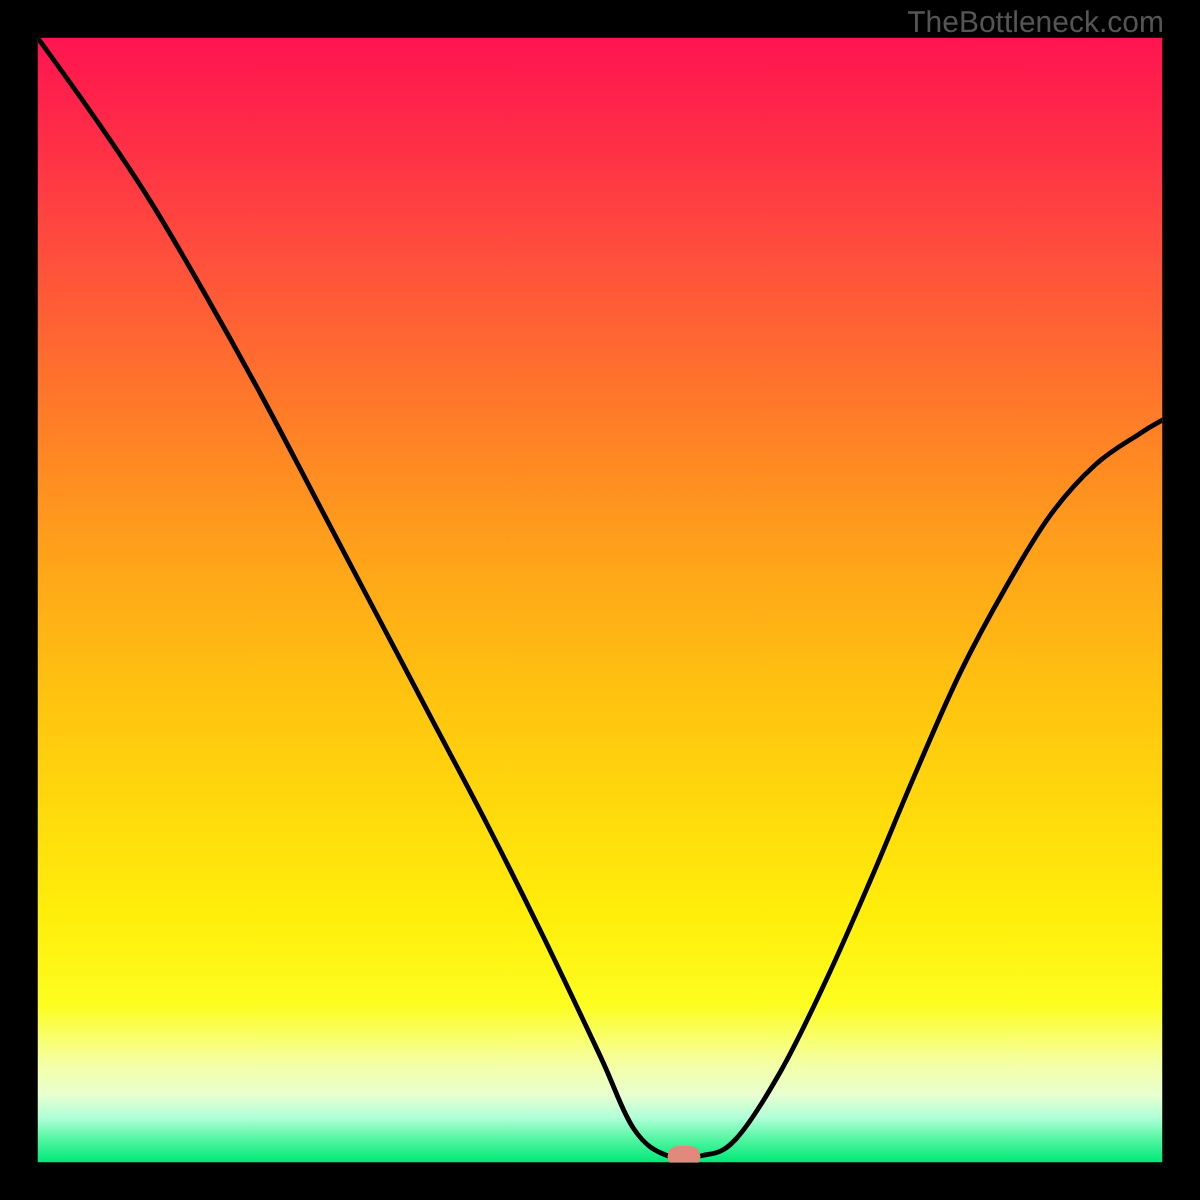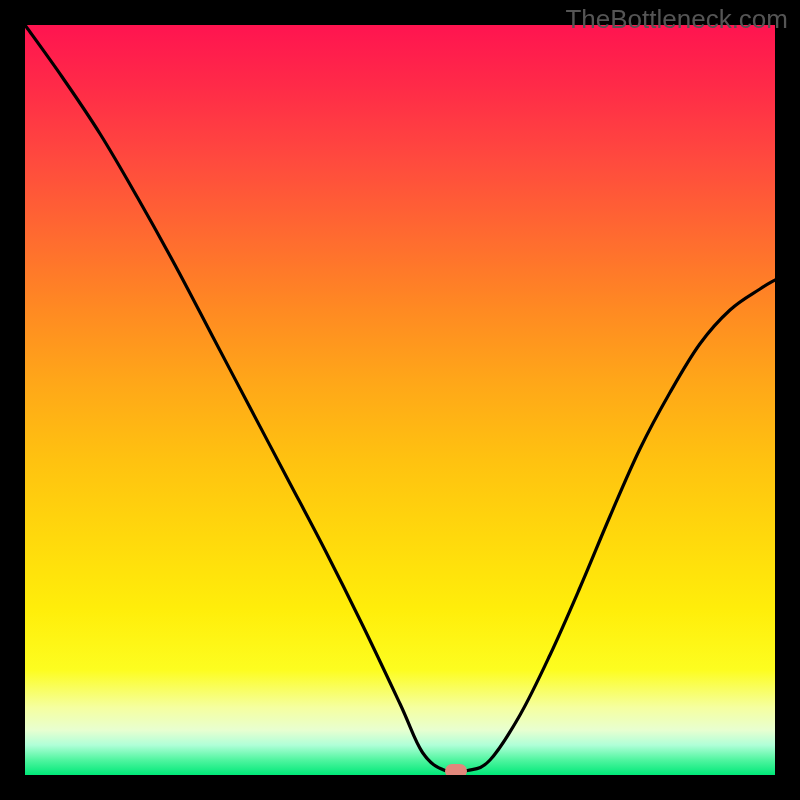--- a/index.html
+++ b/index.html
@@ -7,23 +7,23 @@
     width: 800px;
     height: 800px;
     background: #000;
     position: relative;
     font-family: Arial, sans-serif;
     overflow: hidden;
   }
   .watermark {
     position: absolute;
     top: 4px;
-    right: 12px;
+    right: 24px;
     color: #555;
-    font-size: 26px;
+    font-size: 20px;
     font-weight: 500;
     z-index: 10;
     text-align: right;
   }
   .plot-area {
     position: absolute;
     left: 25px;
     top: 25px;
     width: 750px;
     height: 750px;

